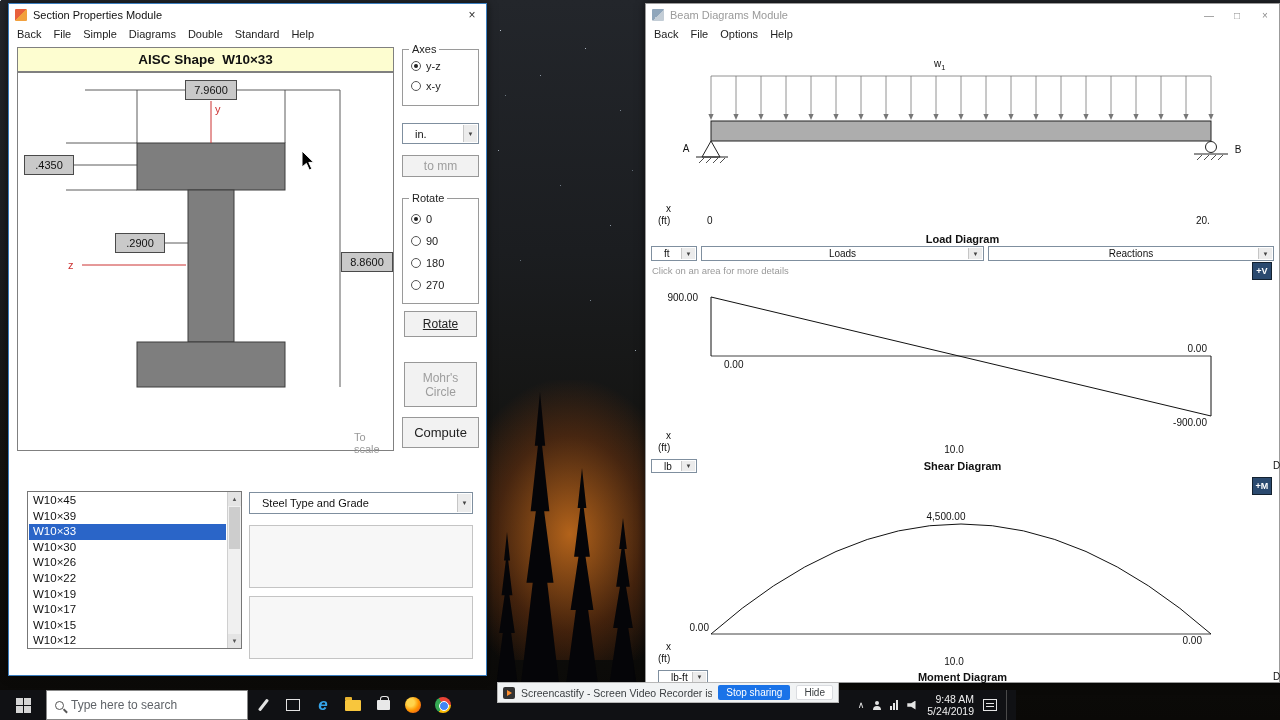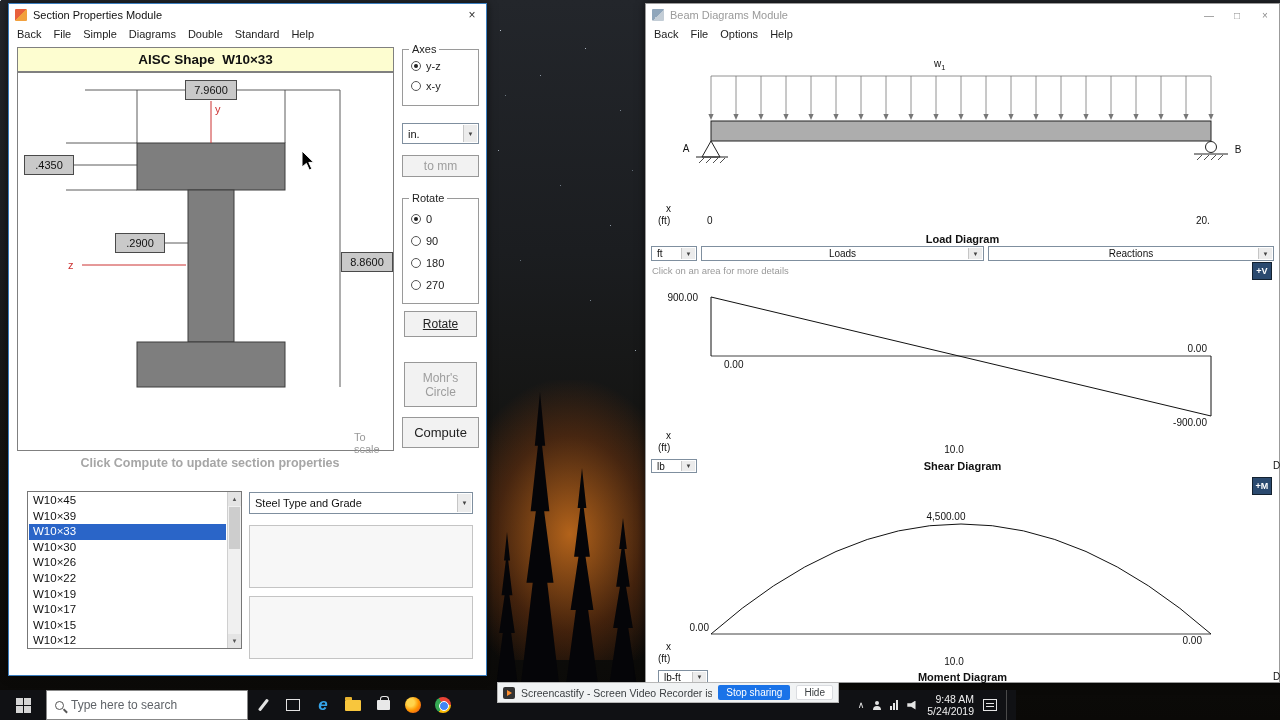--- a/index.html
+++ b/index.html
@@ -36,21 +36,21 @@
     align-items:center;font-size:11px;color:#222;padding-left:2px}
   .menubar .mi{padding:0 6px}
 
   
   .groupbox{position:absolute;border:1px solid #9a9a9a}
   .groupbox .legend{position:absolute;top:-7px;left:6px;background:#fff;padding:0 3px;font-size:11px;color:#222}
   .radiorow{position:absolute;left:8px;display:flex;align-items:center;gap:5px;font-size:11px;color:#222}
   .radio{width:10px;height:10px;border:1px solid #555;border-radius:50%;background:#fff;position:relative;flex:0 0 auto}
   .radio.checked::after{content:"";position:absolute;inset:2px;border-radius:50%;background:#222}
   .combo{position:absolute;background:#fff;border:1px solid #7f8f9f;font-size:11px;color:#111;
-    display:flex;align-items:center;padding-left:5px;overflow:hidden}
+    display:flex;align-items:center;padding-left:12px;overflow:hidden}
   .combo .combo-arrow{position:absolute;right:1px;top:1px;bottom:1px;width:14px;background:#ececec;
     border-left:1px solid #c6c6c6;display:flex;align-items:center;justify-content:center;font-size:6px;color:#444}
   .combo.centered{justify-content:center;padding-left:0}
   .btn{position:absolute;background:#f2f2f2;border:1px solid #989898;font-size:12px;color:#222;
     display:flex;align-items:center;justify-content:center;text-align:center}
   .btn.disabled{color:#9d9d9d}
 
   
   .yellow-header{position:absolute;left:8px;top:43px;width:377px;height:25px;background:#fdfdd0;
     border:1px solid #808080;font-size:13.5px;font-weight:bold;color:#111;text-align:center;
@@ -241,21 +241,20 @@
 
   <div class="btn" style="left:395px;top:307px;width:73px;height:26px;text-decoration:underline">Rotate</div>
 
   <div class="btn disabled" style="left:395px;top:358px;width:73px;height:45px;flex-direction:column;line-height:14px">
     <span>Mohr's</span>
     <span>Circle</span>
   </div>
 
   <div class="btn" style="left:393px;top:413px;width:77px;height:31px;font-weight:normal;font-size:13px">Compute</div>
 
-  <div class="hint-compute">Click Compute to update section properties</div>
 
   <div class="listbox">
     <div class="listitems">
       <div class="li">W10×45</div>
       <div class="li">W10×39</div>
       <div class="li sel">W10×33</div>
       <div class="li">W10×30</div>
       <div class="li">W10×26</div>
       <div class="li">W10×22</div>
       <div class="li">W10×19</div>

